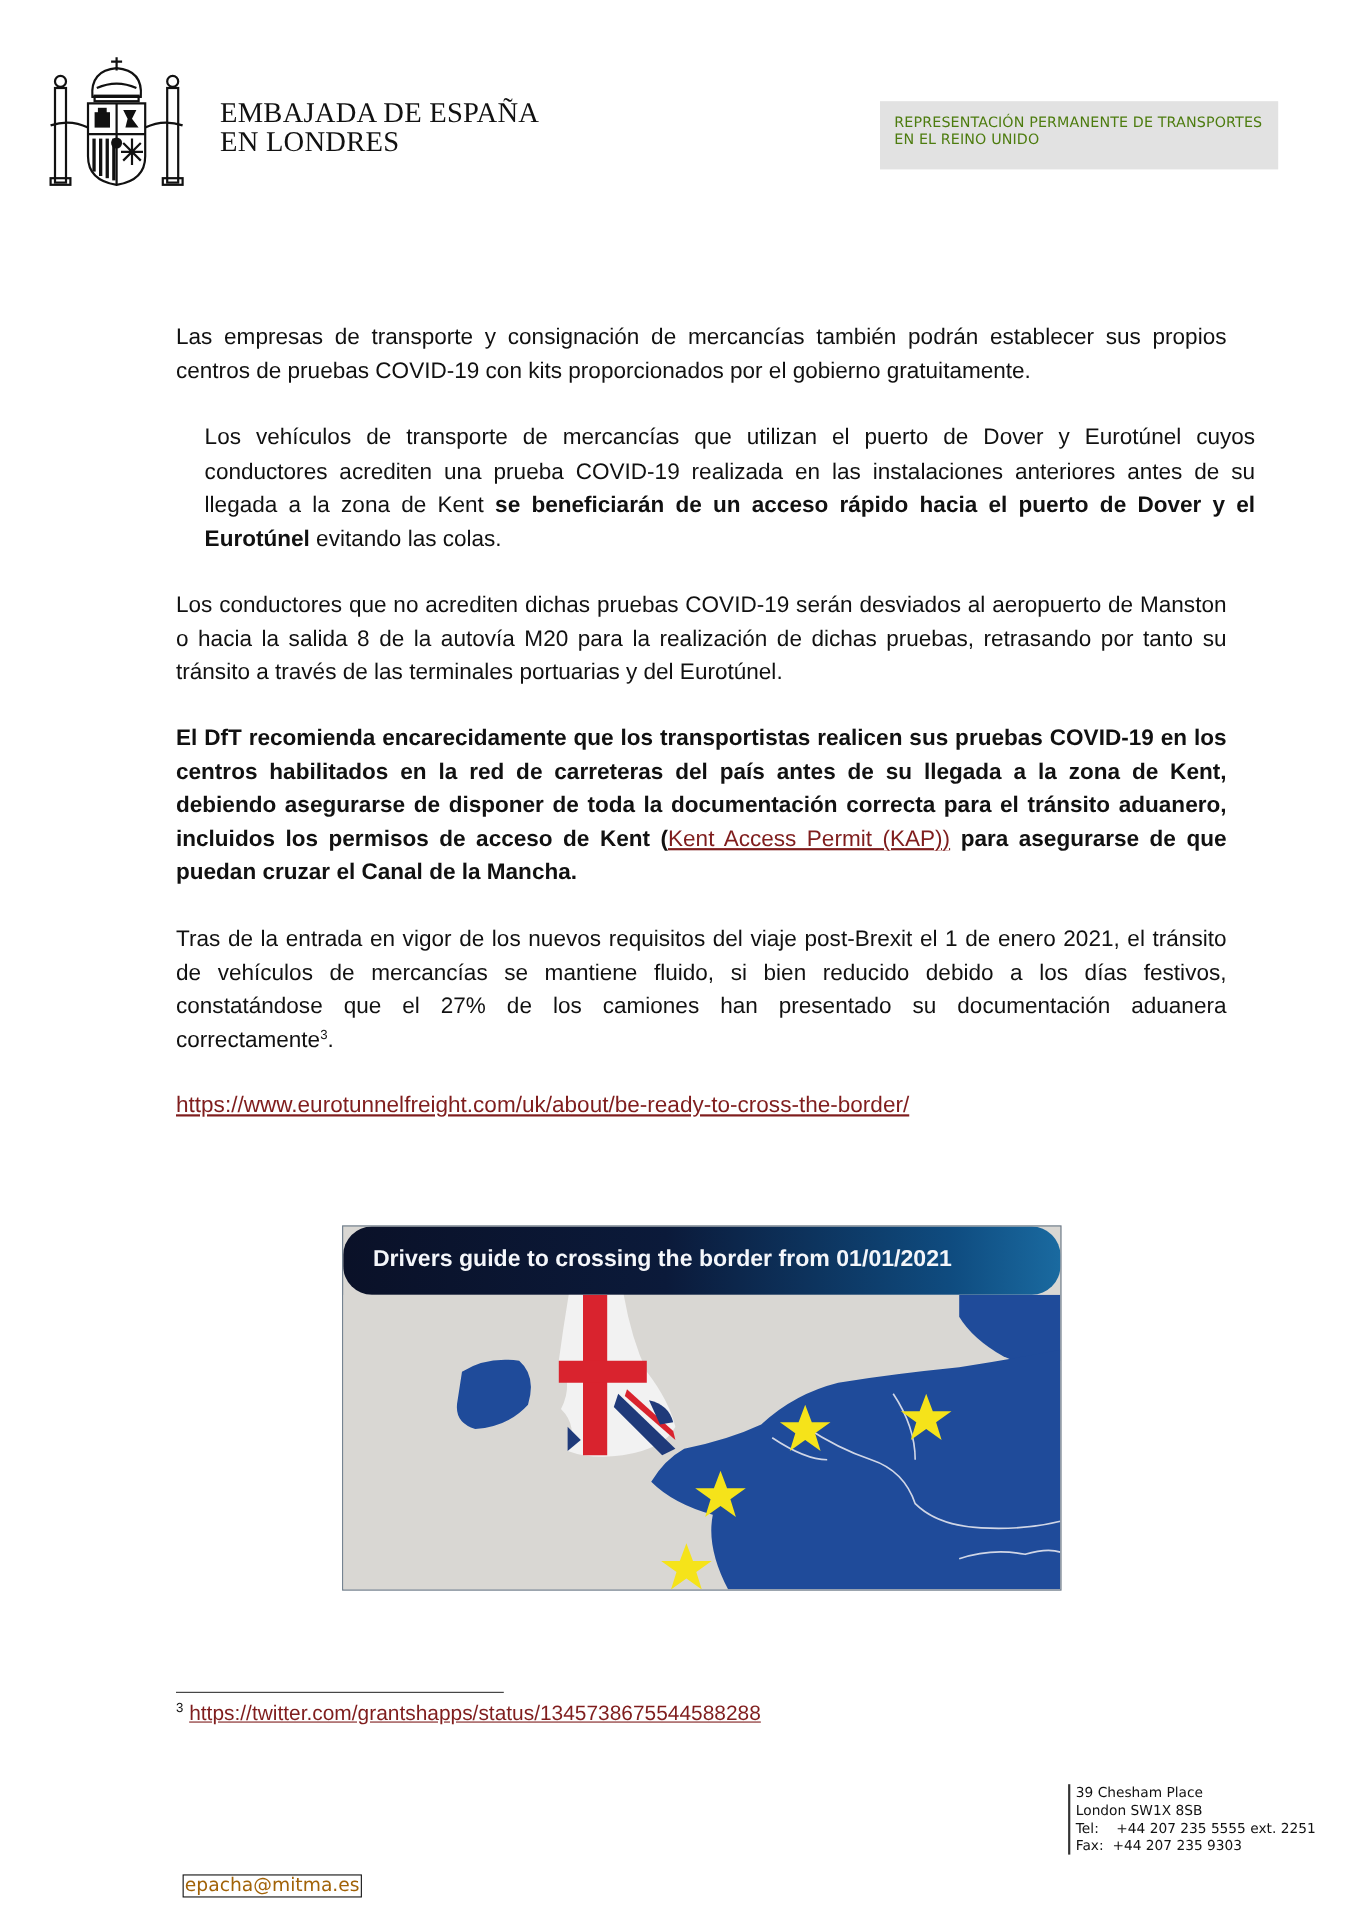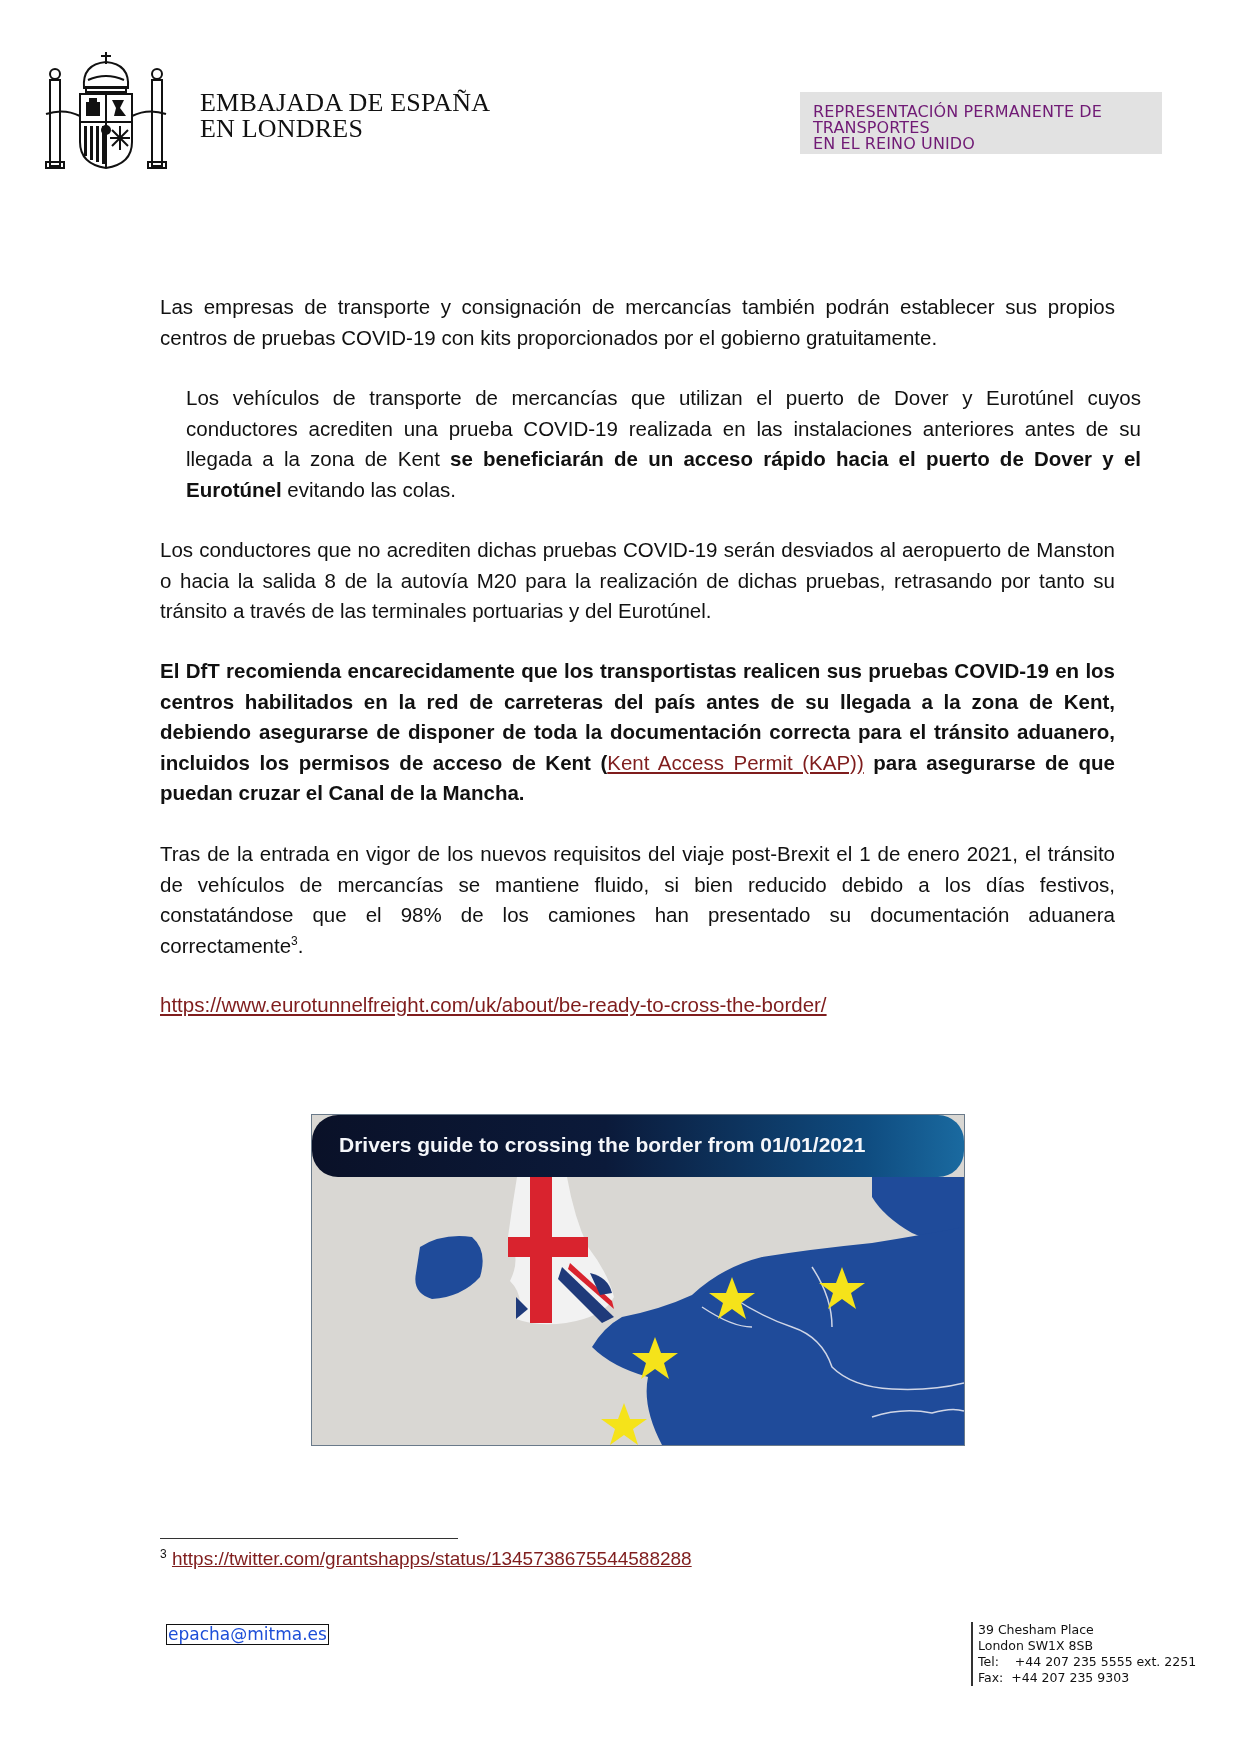--- a/index.html
+++ b/index.html
@@ -2,37 +2,37 @@
 <html><head>
 <meta charset="utf-8">
 <style>
   html, body { margin:0; padding:0; background:#ffffff; }
   body { width:1240px; height:1754px; position:relative; overflow:hidden; color:#111; }
   .abs { position:absolute; }
   
   #crest { left:44px; top:50px; width:124px; height:122px; }
   #embassy { left:200px; top:90px; font-family:Liberation Serif, serif; font-size:26px; line-height:26px; color:#111; letter-spacing:0.2px; }
   #rep-box { left:800px; top:92px; width:362px; height:62px; background:#e2e2e2; }
-  #rep-text { position:absolute; left:13px; top:12px; font-family:"DejaVu Sans", sans-serif; font-size:16px; line-height:16px; color:#701a75; letter-spacing:0.1px; }
+  #rep-text { position:absolute; left:13px; top:12px; font-family:"DejaVu Sans", sans-serif; font-size:13px; line-height:16px; color:#4d7c0f; letter-spacing:0.1px; }
   
   .para { position:absolute; left:160px; width:955px; font-family:"Liberation Sans", sans-serif; font-size:20.5px; line-height:30.5px; text-align:justify; color:#111; }
   .para b { font-weight:bold; }
   .last-line-left { text-align:left; }
   a.link { color:#7f1d1d; text-decoration:underline; }
   sup { font-size:12px; line-height:0; }
   
   #banner { left:311px; top:1114px; width:652px; height:330px; border:1px solid #6a7a8a; overflow:hidden; background:#d9d7d3; }
   #banner-title-bar { position:absolute; left:0; top:0; width:100%; height:62px; background:linear-gradient(90deg,#0a1128 0%, #0b1a3a 45%, #0f4c80 85%, #1a6aa0 100%);border-radius:26px; }
   #banner-title { position:absolute; left:27px; top:18px; font-family:"Liberation Sans", sans-serif; font-weight:bold; font-size:21px; color:#f4f6fa; }
   #banner svg { position:absolute; left:0; top:62px; }
   
   #fn-rule { left:160px; top:1538px; width:298px; height:1px; background:#333; }
   #footnote { left:160px; top:1548px; font-family:"Liberation Sans", sans-serif; font-size:19px; color:#111; }
   
-  #email { left:166px; top:1624px; font-family:"DejaVu Sans", sans-serif; font-size:17px; border:1.5px solid #111; padding:0 1px; line-height:19px; color:#1d4ed8; }
+  #email { left:166px; top:1704px; font-family:"DejaVu Sans", sans-serif; font-size:17px; border:1.5px solid #111; padding:0 1px; line-height:19px; color:#a16207; }
   #addr-rule { left:971px; top:1622px; width:2px; height:64px; background:#333; }
   #addr { left:978px; top:1622px; font-family:"DejaVu Sans", sans-serif; font-size:12.5px; line-height:16px; color:#111; }
 </style>
 </head>
 <body>
 
 <div id="crest" class="abs">
   <svg width="124" height="122" viewBox="0 0 124 122">
     <g fill="none" stroke="#111" stroke-width="2">
 
@@ -89,21 +89,21 @@
 </div>
 
 <div class="para" style="top:535px;">Los conductores que no acrediten dichas pruebas COVID-19 serán desviados al aeropuerto de Manston o hacia la salida 8 de la autovía M20 para la realización de dichas pruebas, retrasando por tanto su tránsito a través de las terminales portuarias y del Eurotúnel.</div>
 
 <div class="para" style="top:656px;">
   <b>El DfT recomienda encarecidamente que los transportistas realicen sus pruebas COVID-19 en los centros habilitados en la red de carreteras del país antes de su llegada a la zona de Kent, debiendo asegurarse de disponer de toda la documentación correcta para el tránsito aduanero, incluidos los permisos de acceso de Kent (</b><a class="link">Kent Access Permit (KAP))</a>
   <b>para asegurarse de que puedan cruzar el Canal de la Mancha.</b>
 </div>
 
 <div class="para" style="top:839px;">
-  <span>Tras de la entrada en vigor de los nuevos requisitos del viaje post-Brexit el 1 de enero 2021, el tránsito de vehículos de mercancías se mantiene fluido, si bien reducido debido a los días festivos, constatándose que el 98% de los camiones han presentado su documentación aduanera correctamente</span><sup>3</sup><span>.</span>
+  <span>Tras de la entrada en vigor de los nuevos requisitos del viaje post-Brexit el 1 de enero 2021, el tránsito de vehículos de mercancías se mantiene fluido, si bien reducido debido a los días festivos, constatándose que el 27% de los camiones han presentado su documentación aduanera correctamente</span><sup>3</sup><span>.</span>
 </div>
 
 <div class="para last-line-left" style="top:990px;">
   <a class="link">https://www.eurotunnelfreight.com/uk/about/be-ready-to-cross-the-border/</a>
 </div>
 
 <div id="banner" class="abs">
   <div id="banner-title-bar">
     <div id="banner-title">Drivers guide to crossing the border from 01/01/2021</div>
   </div>

